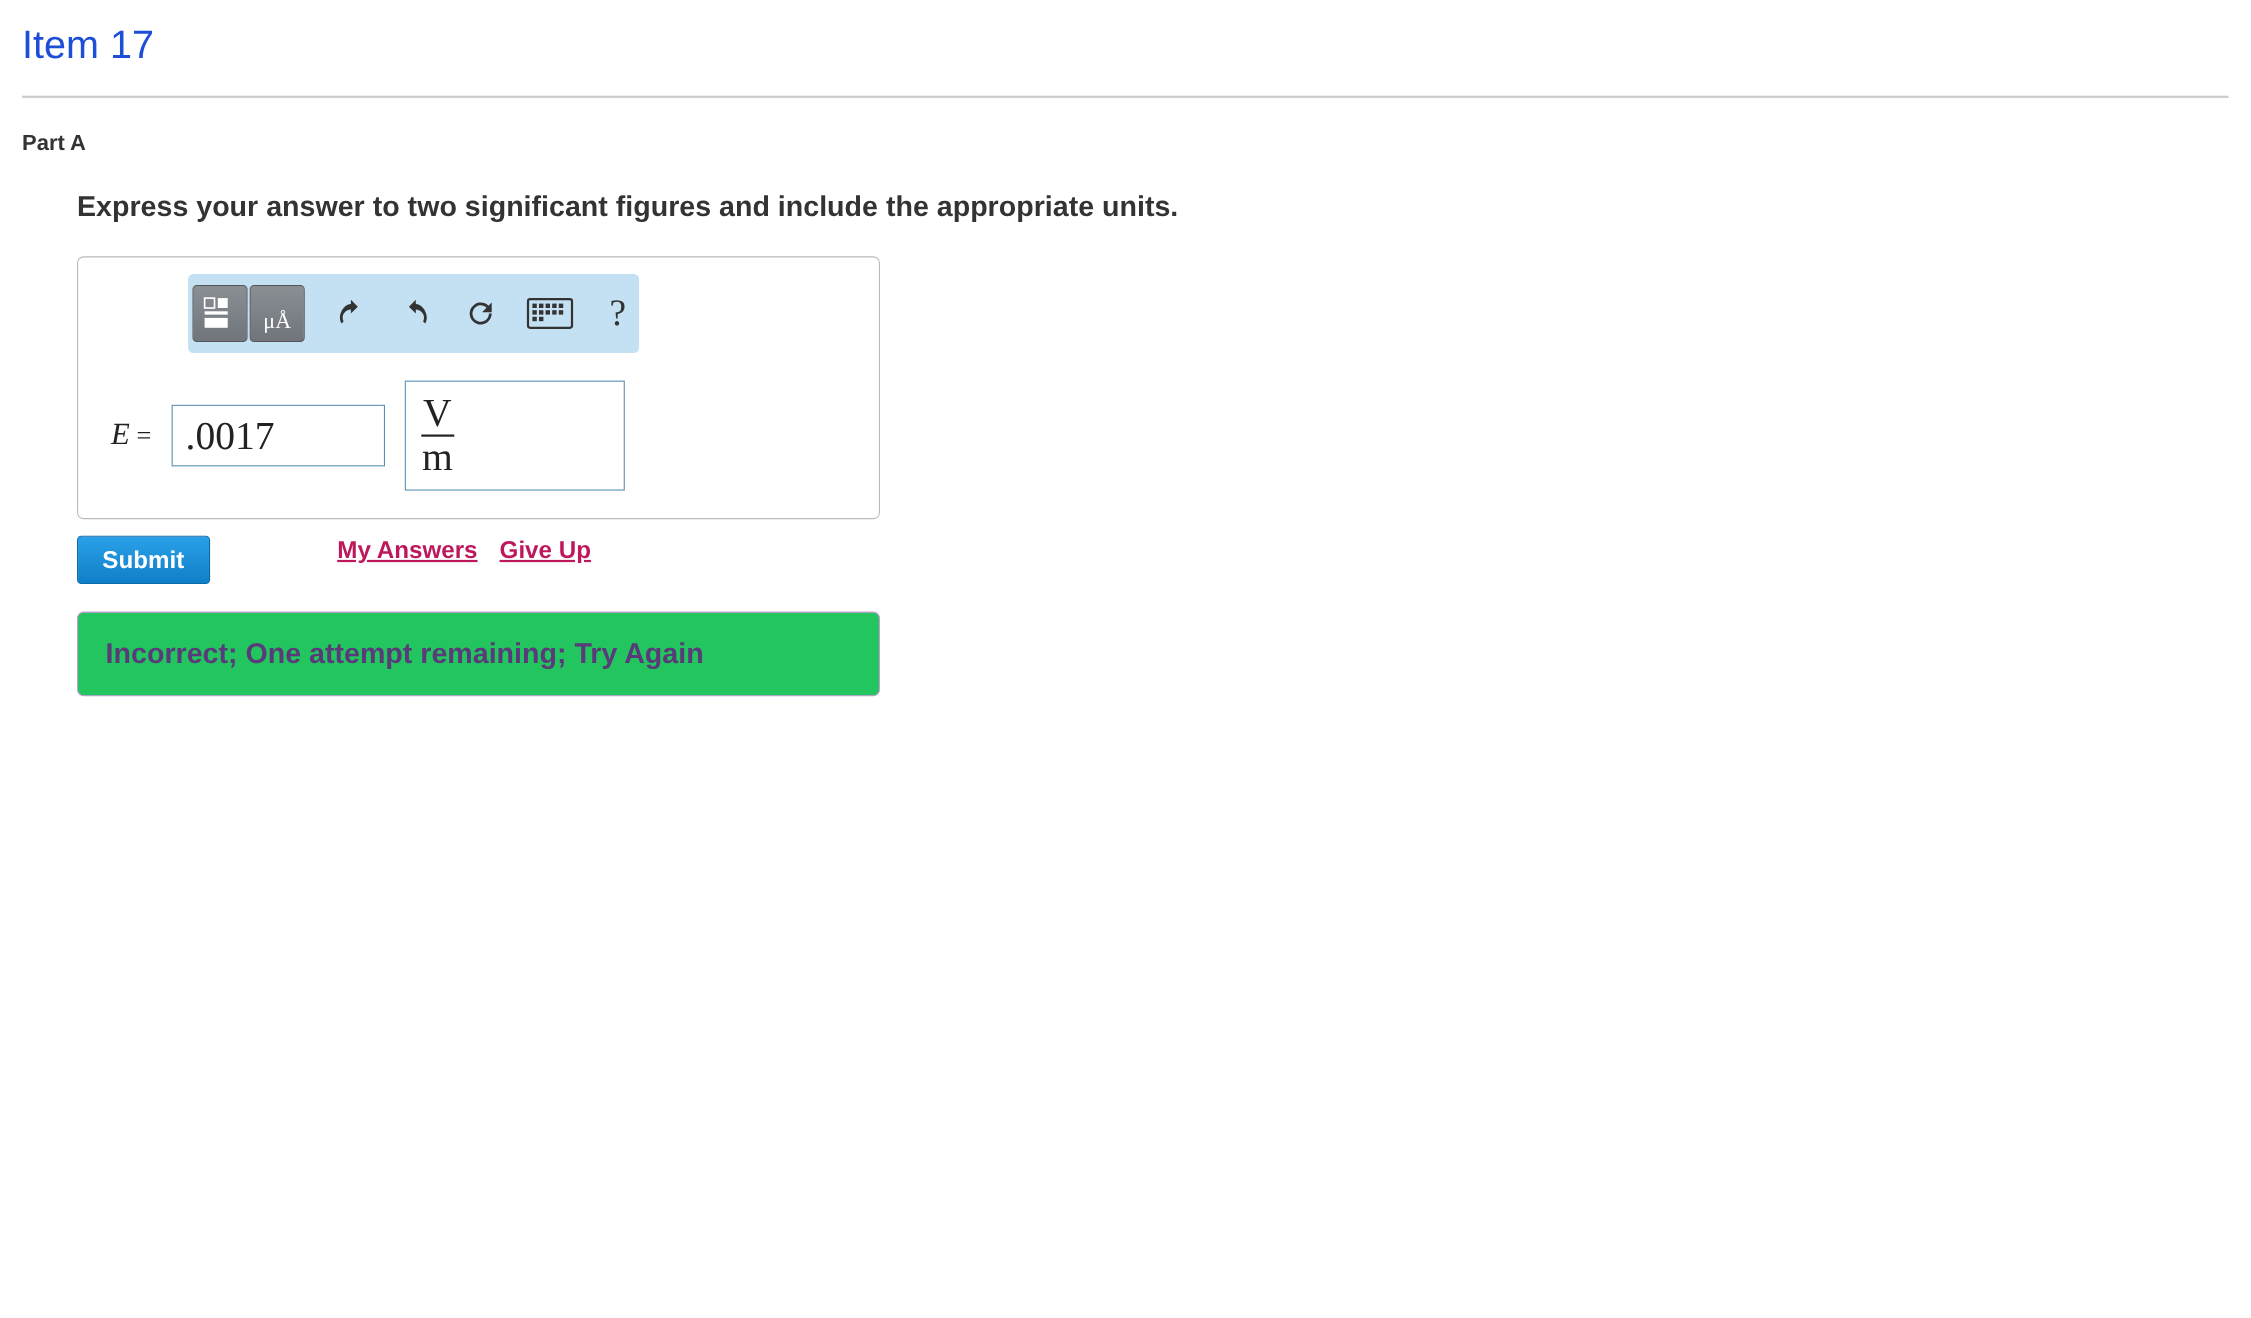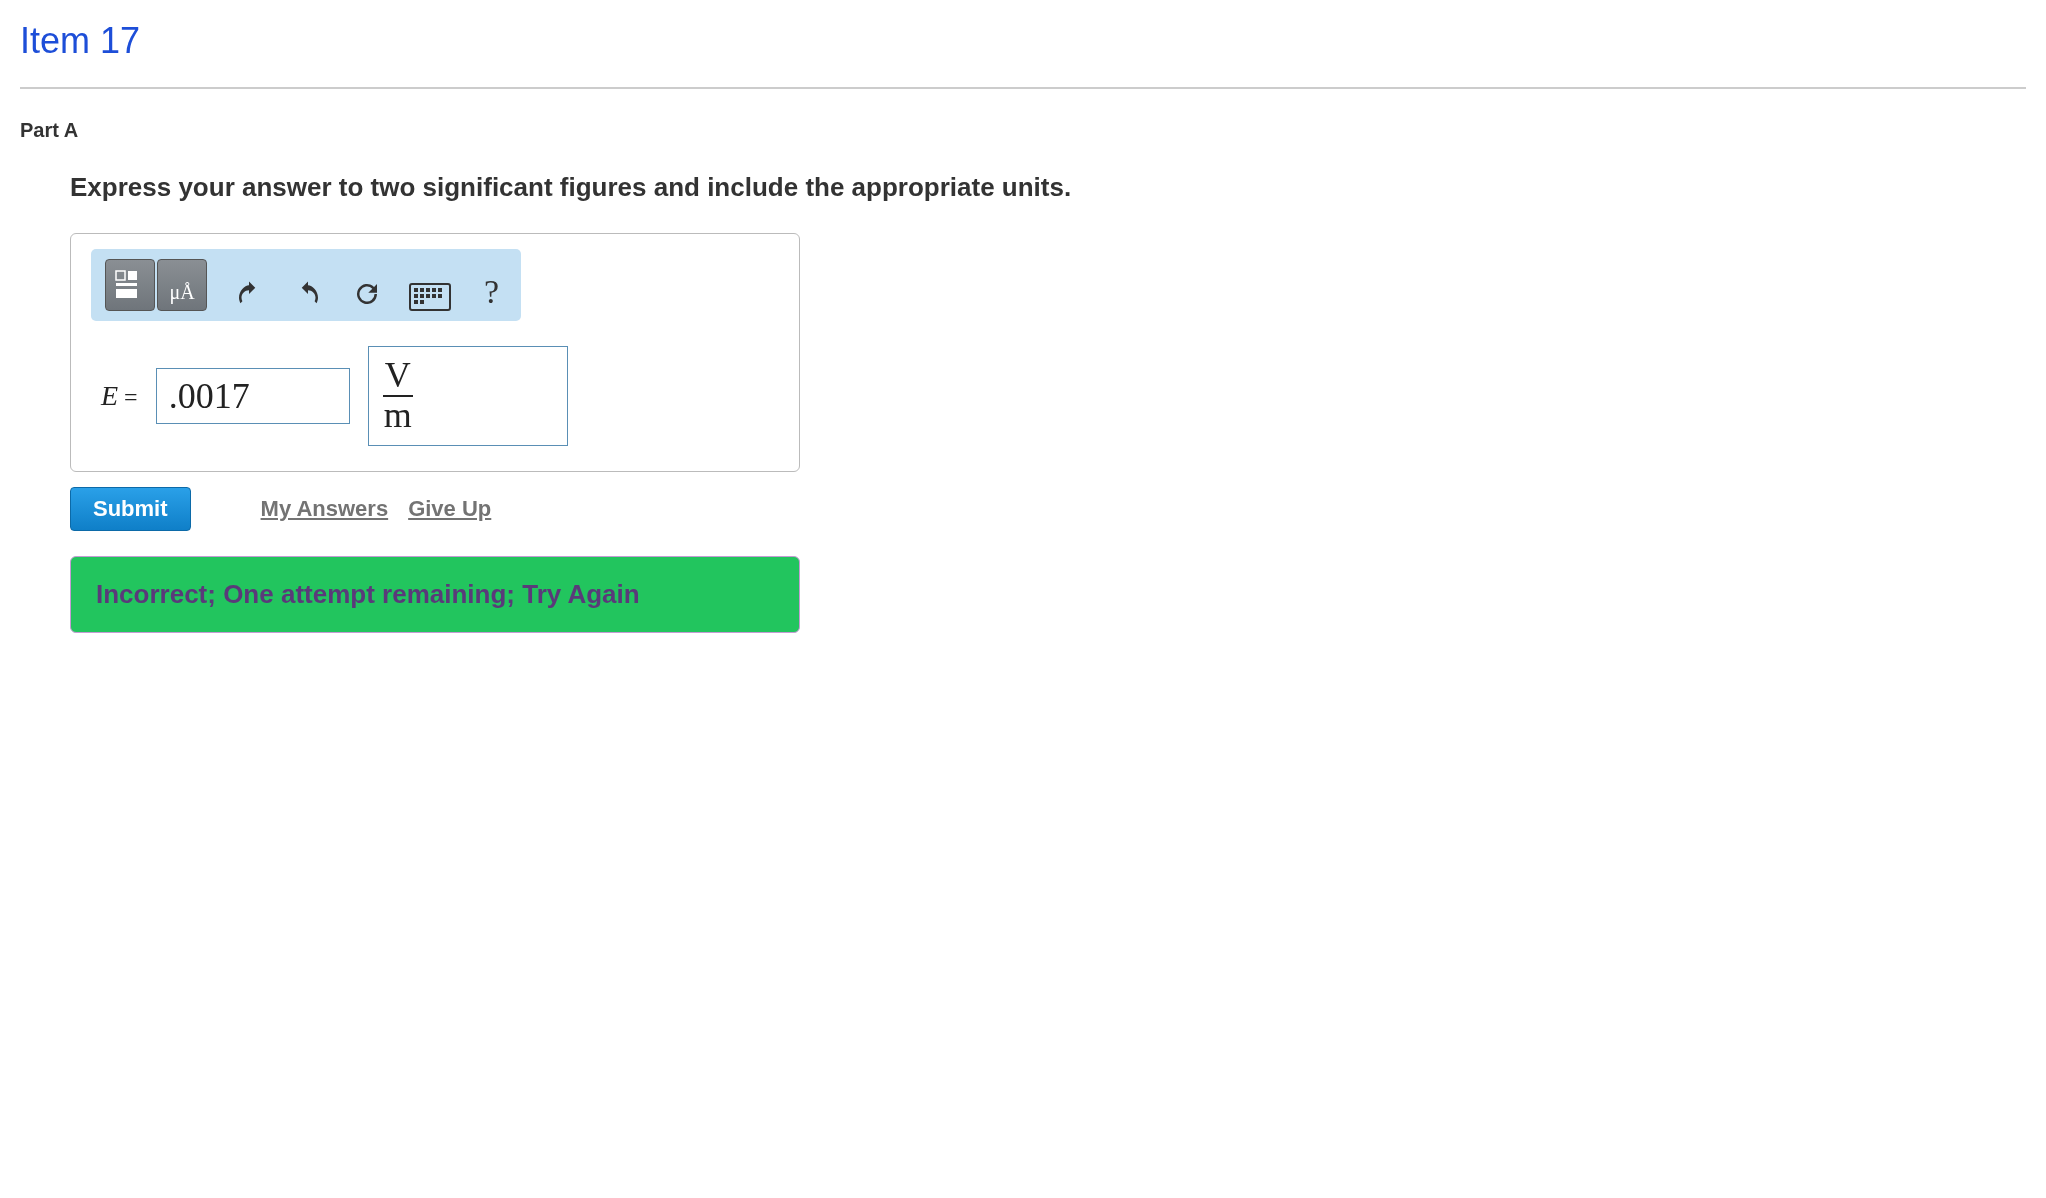--- a/index.html
+++ b/index.html
@@ -45,24 +45,25 @@
     .answer-box {
       border: 1px solid #bbb;
       border-radius: 6px;
       width: 730px;
       padding: 15px 20px 25px 20px;
       margin-bottom: 15px;
     }
     .toolbar {
       background: #c4e0f3;
       border-radius: 5px;
-      padding: 10px 14px;
-      display: flex;
-      align-items: flex-end;
+      padding: 10px 4px;
+      display: flex;
+      align-items: center;
       gap: 25px;
+      margin-left: 80px;
       margin-bottom: 25px;
       width: fit-content;
     }
     .tool-button-group {
       display: flex;
       gap: 2px;
     }
     .tool-btn {
       width: 50px;
       height: 52px;
@@ -146,41 +147,40 @@
       line-height: 1.05;
       height: 100px;
       display: flex;
       flex-direction: column;
       justify-content: center;
     }
     .unit-input .num { border-bottom: 2px solid #222; width: 30px; text-align: center; }
     .unit-input .den { width: 30px; text-align: center; }
     .action-row {
       display: flex;
-      align-items: center;
-      gap: 70px;
+      gap: 116px;
       margin-bottom: 25px;
     }
     .submit-btn {
       background: #1a8fd8;
       background: linear-gradient(to bottom, #2aa0e8, #0f7fc8);
       color: #fff;
       font-size: 22px;
       font-weight: 700;
       border: 1px solid #0c6aa8;
       border-radius: 4px;
       padding: 8px 22px;
       cursor: pointer;
     }
     .links-row {
       display: flex;
       gap: 20px;
     }
     .link {
-      color: #737373;
+      color: #be185d;
       font-size: 22px;
       font-weight: 700;
       text-decoration: underline;
       cursor: pointer;
     }
     .feedback-box {
       border: 1px solid #c59bd4;
       background: #22c55e;
       border-radius: 6px;
       width: 730px;

